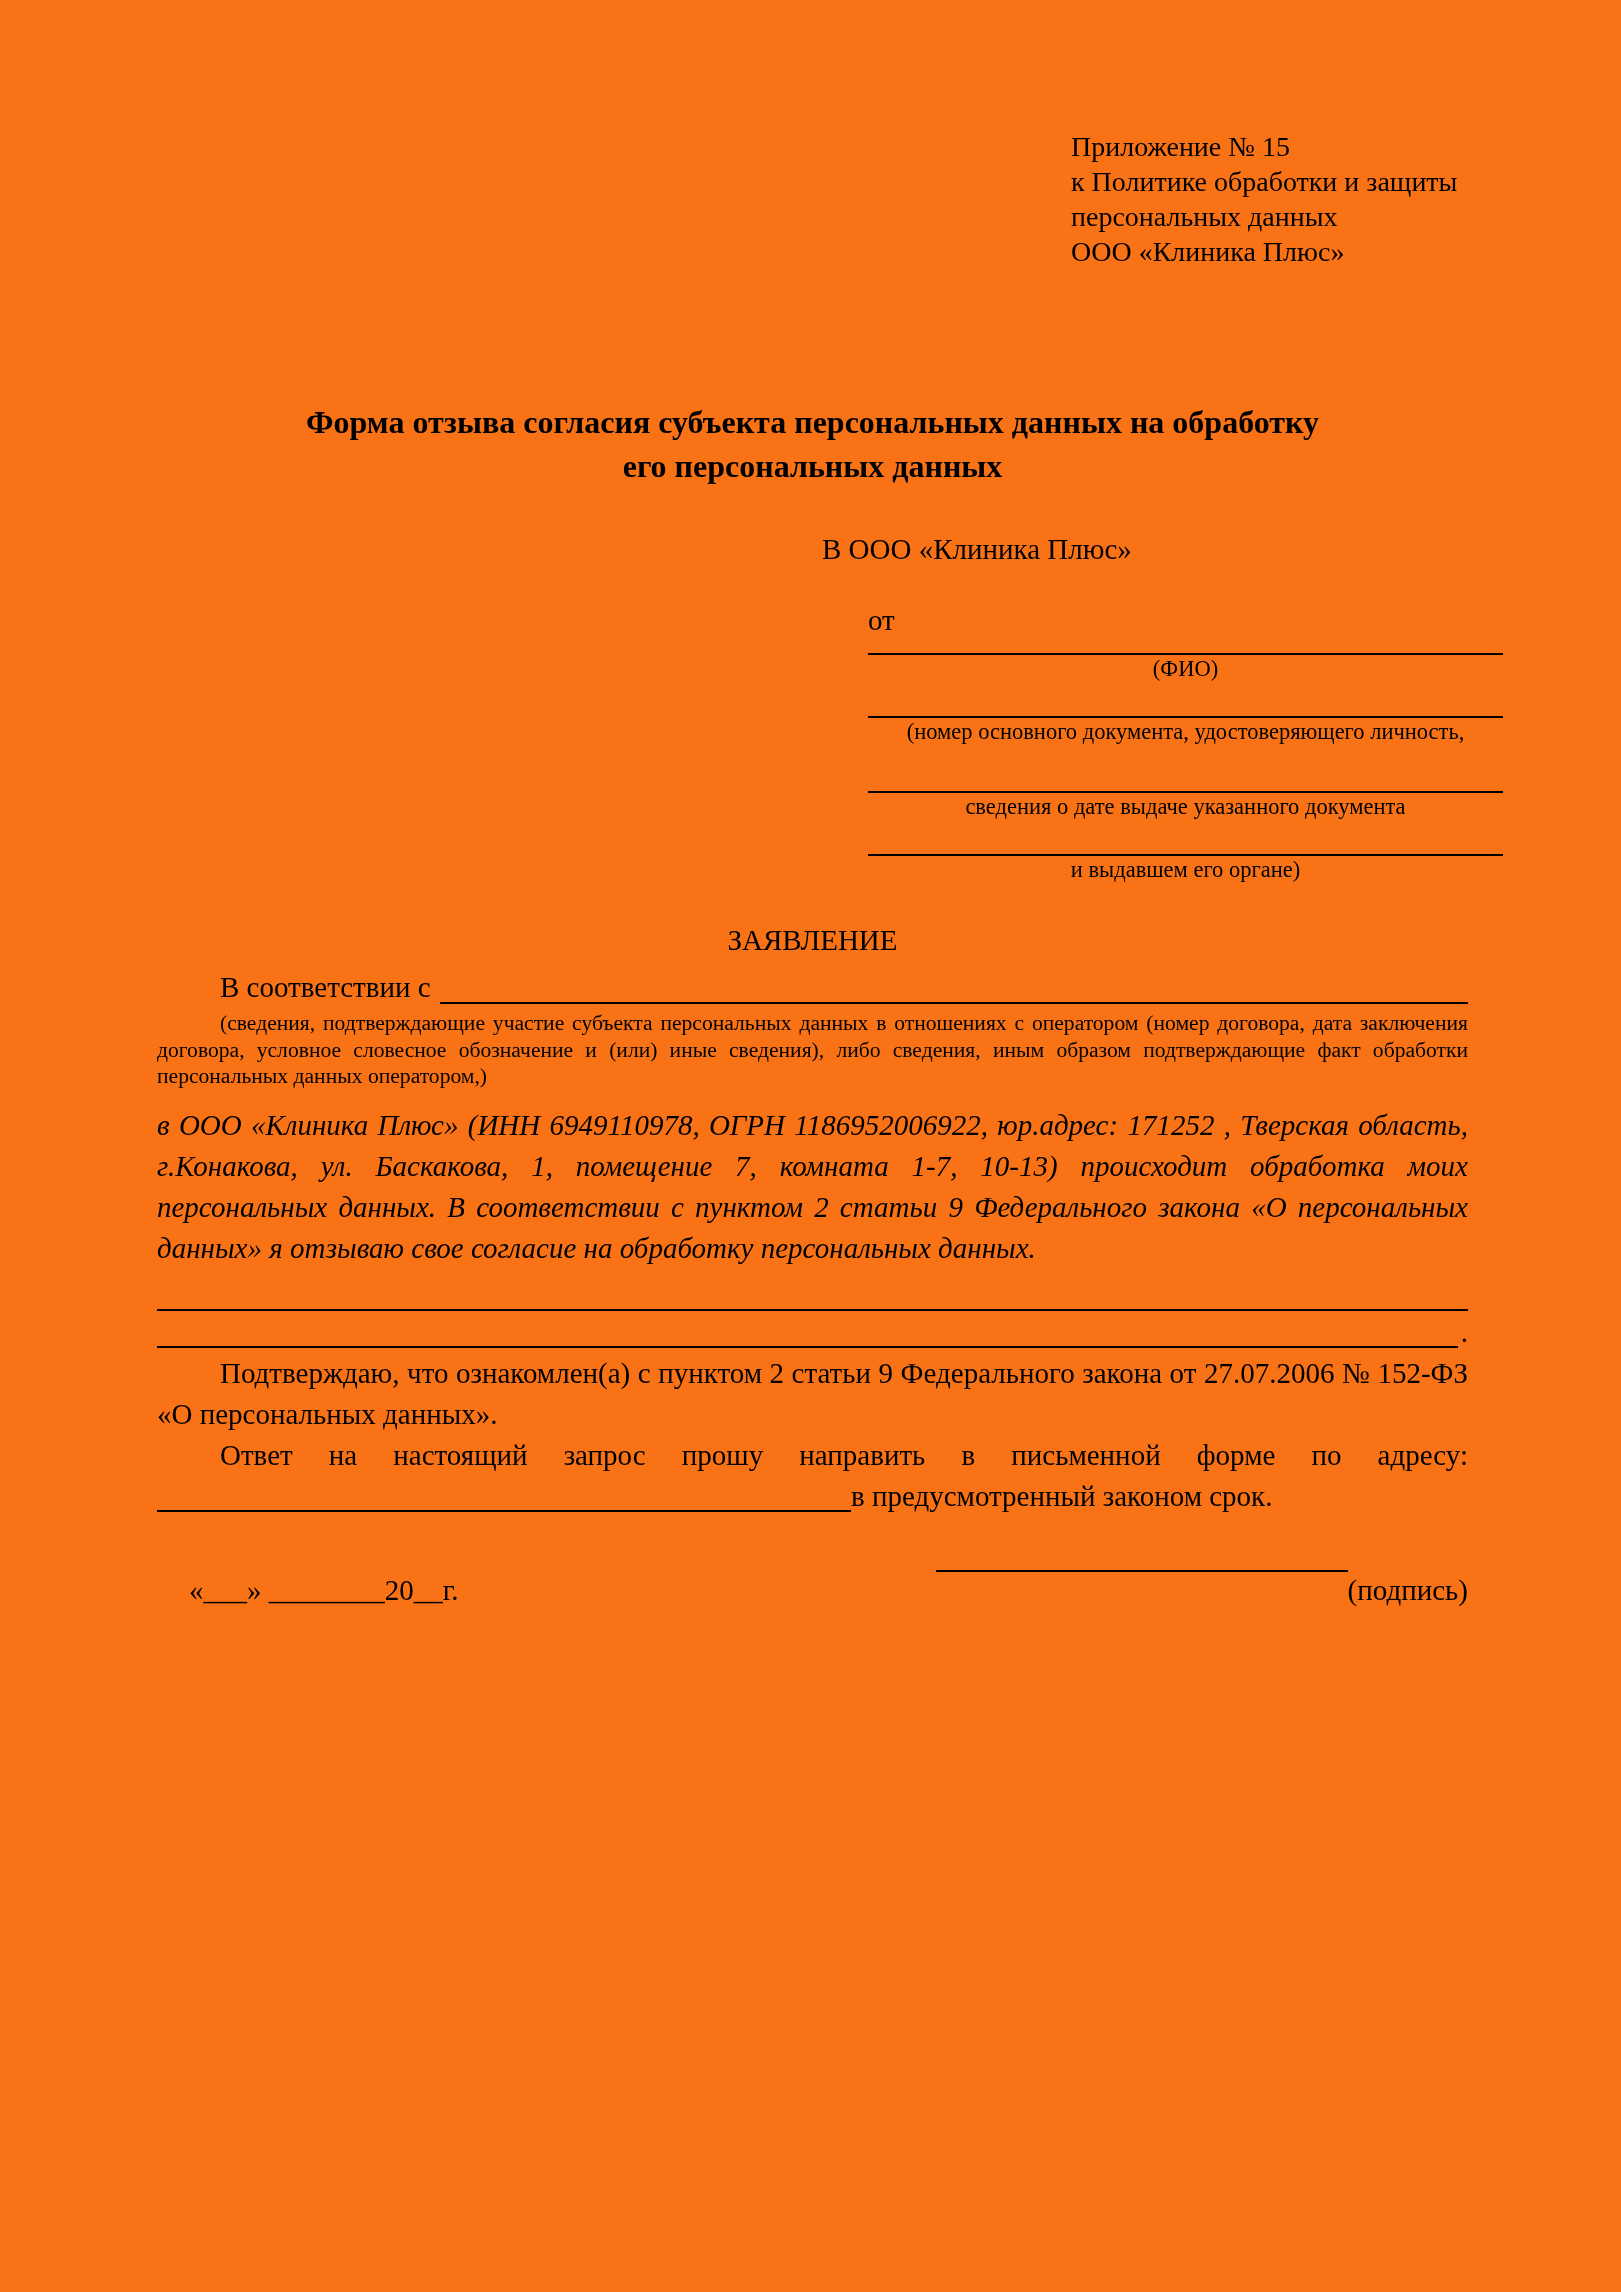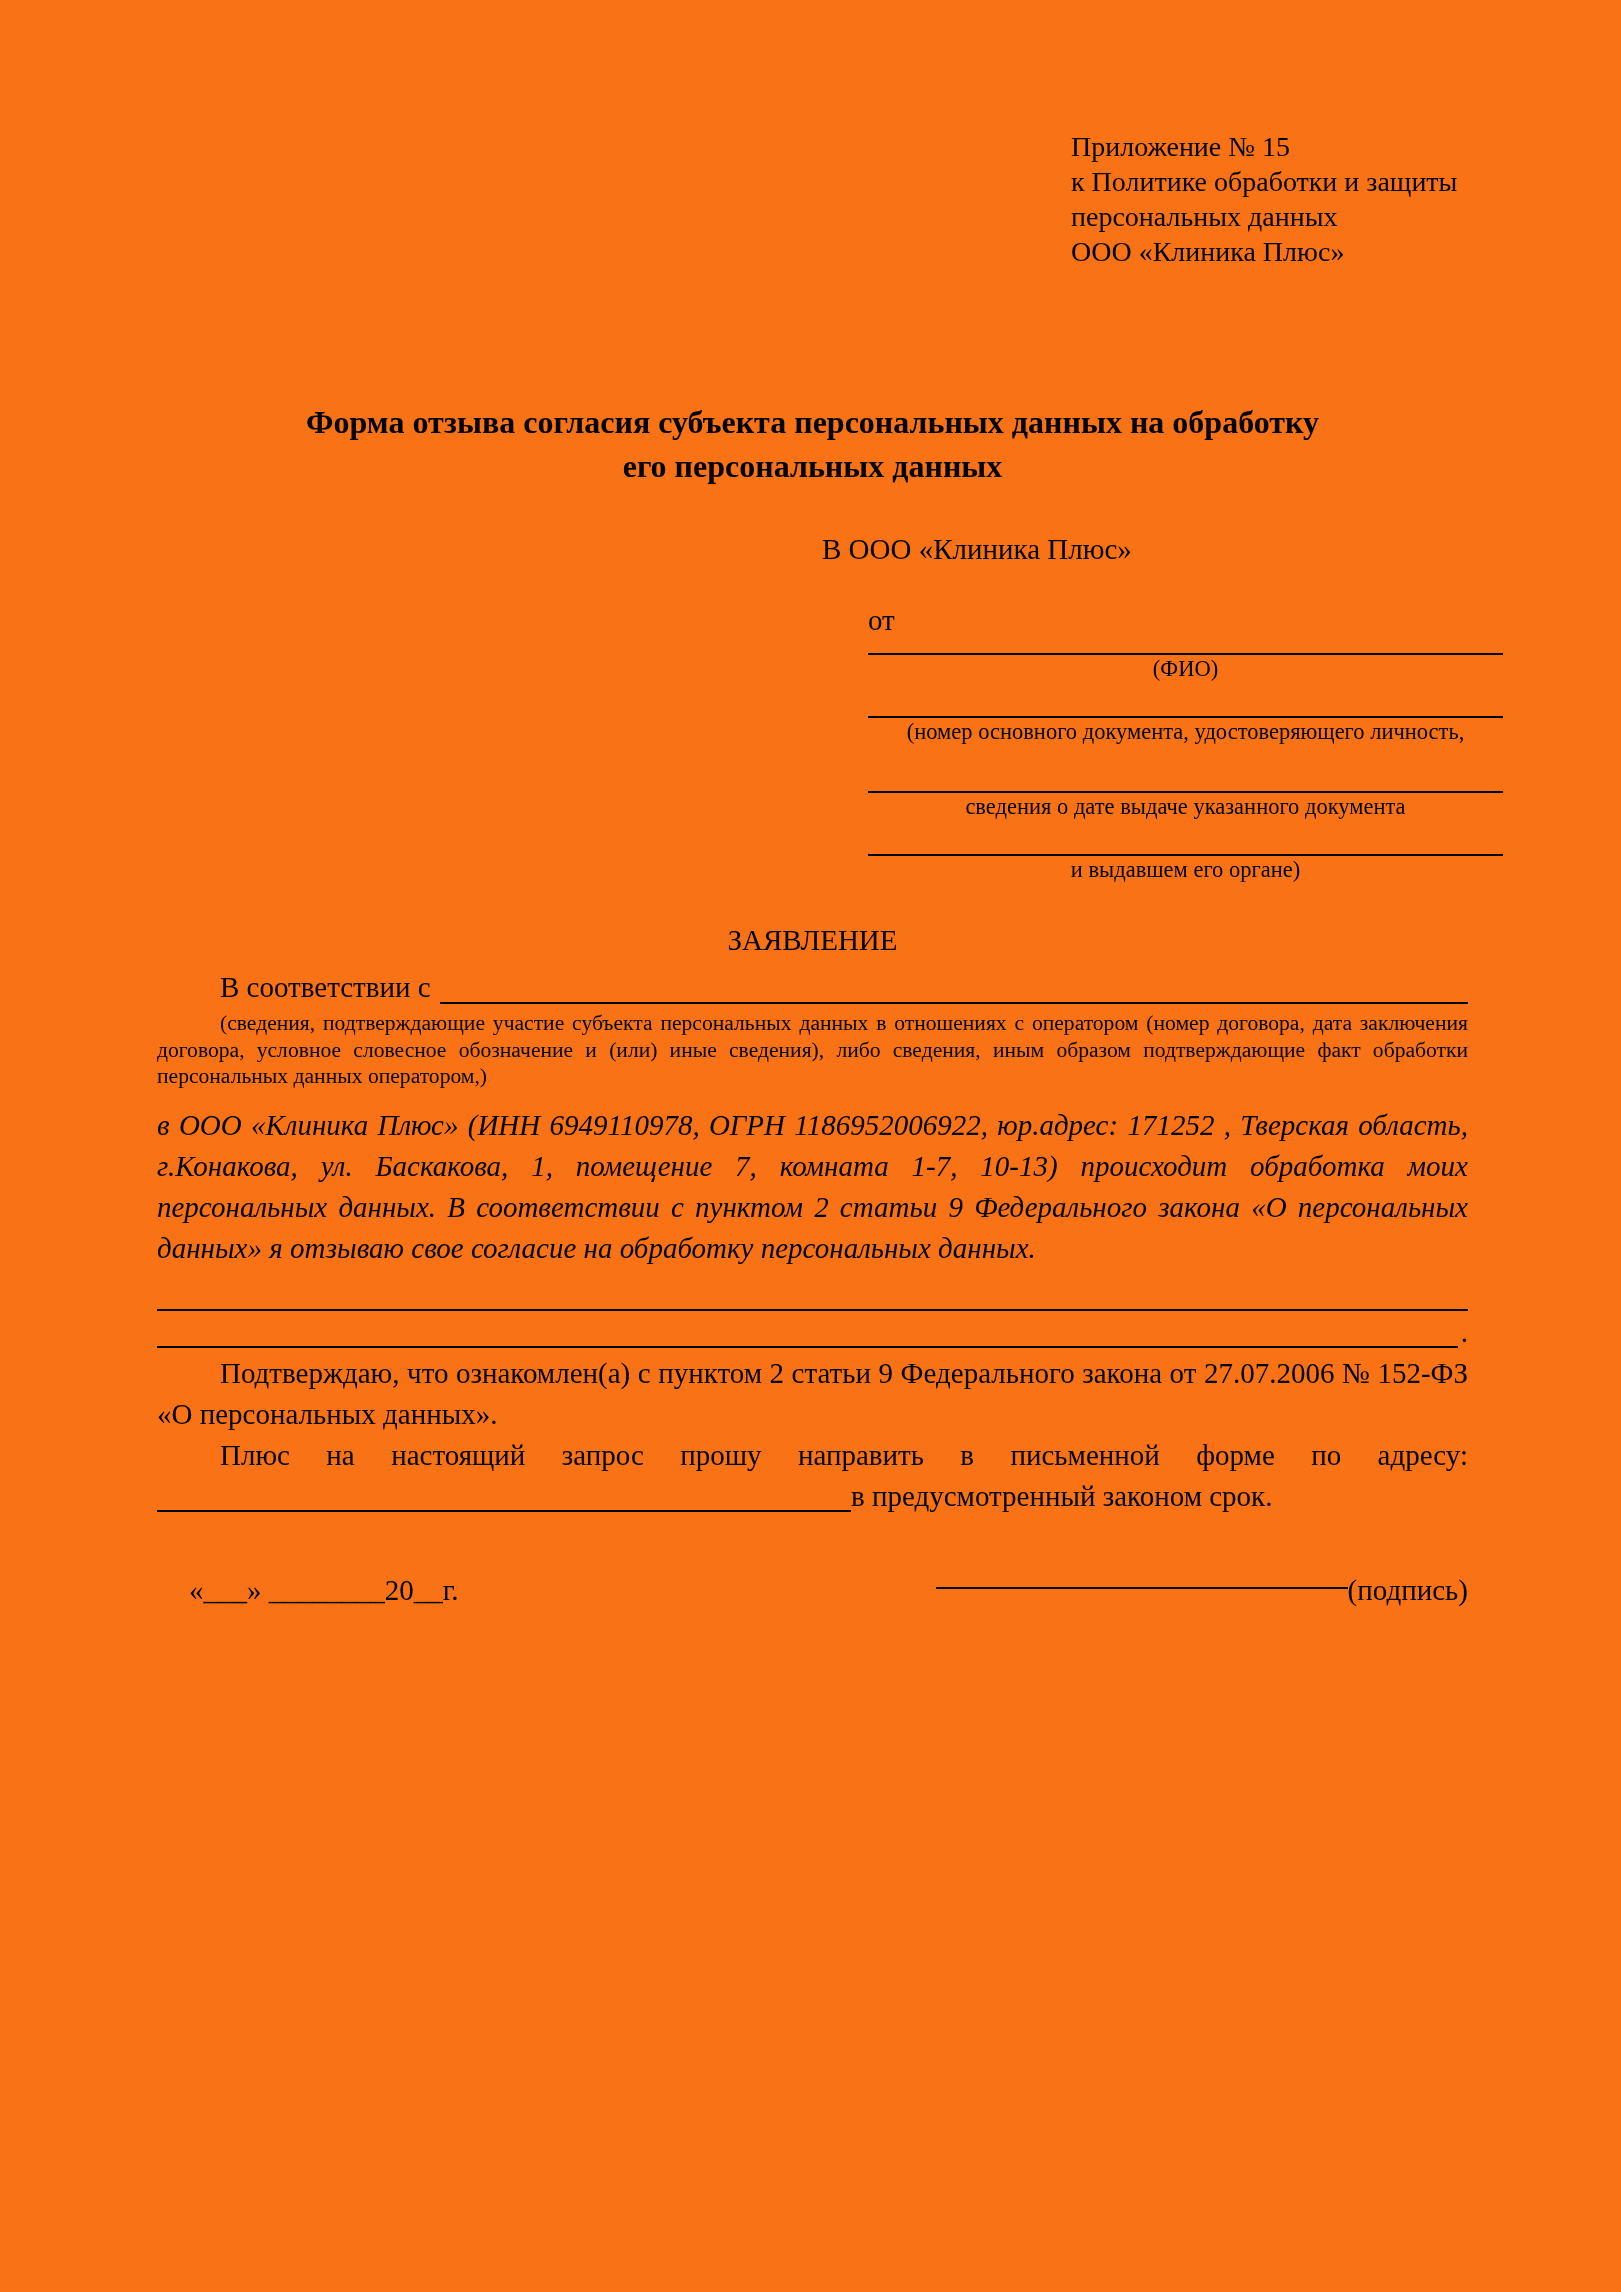--- a/index.html
+++ b/index.html
@@ -51,21 +51,21 @@
 
   .confirm-para { text-align: justify; text-indent: 63px; }
 
   .response-line1 { text-align: justify; text-align-last: justify; text-indent: 63px; }
   .response-line2 { display: flex; align-items: flex-end; }
   .addr-fill { flex: 0 0 694px; border-bottom: 2.9px solid #000; margin-bottom: 4.9px; }
   .response-suffix { white-space: nowrap; }
 
   .footer-row { display: flex; justify-content: space-between; align-items: flex-end; margin-top: 53px; }
   .date-text { margin-left: 32px; white-space: nowrap; }
-  .sig-group { display: flex; align-items: center; }
+  .sig-group { display: flex; align-items: flex-start; }
   .sig-line { width: 412px; border-bottom: 2.9px solid #000; margin-bottom: 4.9px; }
   .sig-caption { white-space: nowrap; }
 </style>
 </head>
 <body>
 
 <div class="page">
 
   <div class="header-block">
     <div class="header-line">Приложение № 15</div>
@@ -109,21 +109,21 @@
   <div class="body-text blank-row" style="margin-top:9.8px;">
     <span class="fill"></span>
   </div>
   <div class="body-text blank-row">
     <span class="fill"></span>
     <span class="period">.</span>
   </div>
 
   <div class="body-text confirm-para">Подтверждаю, что ознакомлен(а) с пунктом 2 статьи 9 Федерального закона от 27.07.2006 № 152-ФЗ «О персональных данных».</div>
 
-  <div class="body-text response-line1">Плюс на настоящий запрос прошу направить в письменной форме по адресу:</div>
+  <div class="body-text response-line1">Ответ на настоящий запрос прошу направить в письменной форме по адресу:</div>
   <div class="body-text response-line2">
     <span class="addr-fill"></span>
     <span class="response-suffix">в предусмотренный законом срок.</span>
   </div>
 
   <div class="body-text footer-row">
     <span class="date-text">«___» ________20__г.</span>
     <span class="sig-group">
       <span class="sig-line"></span>
       <span class="sig-caption">(подпись)</span>

